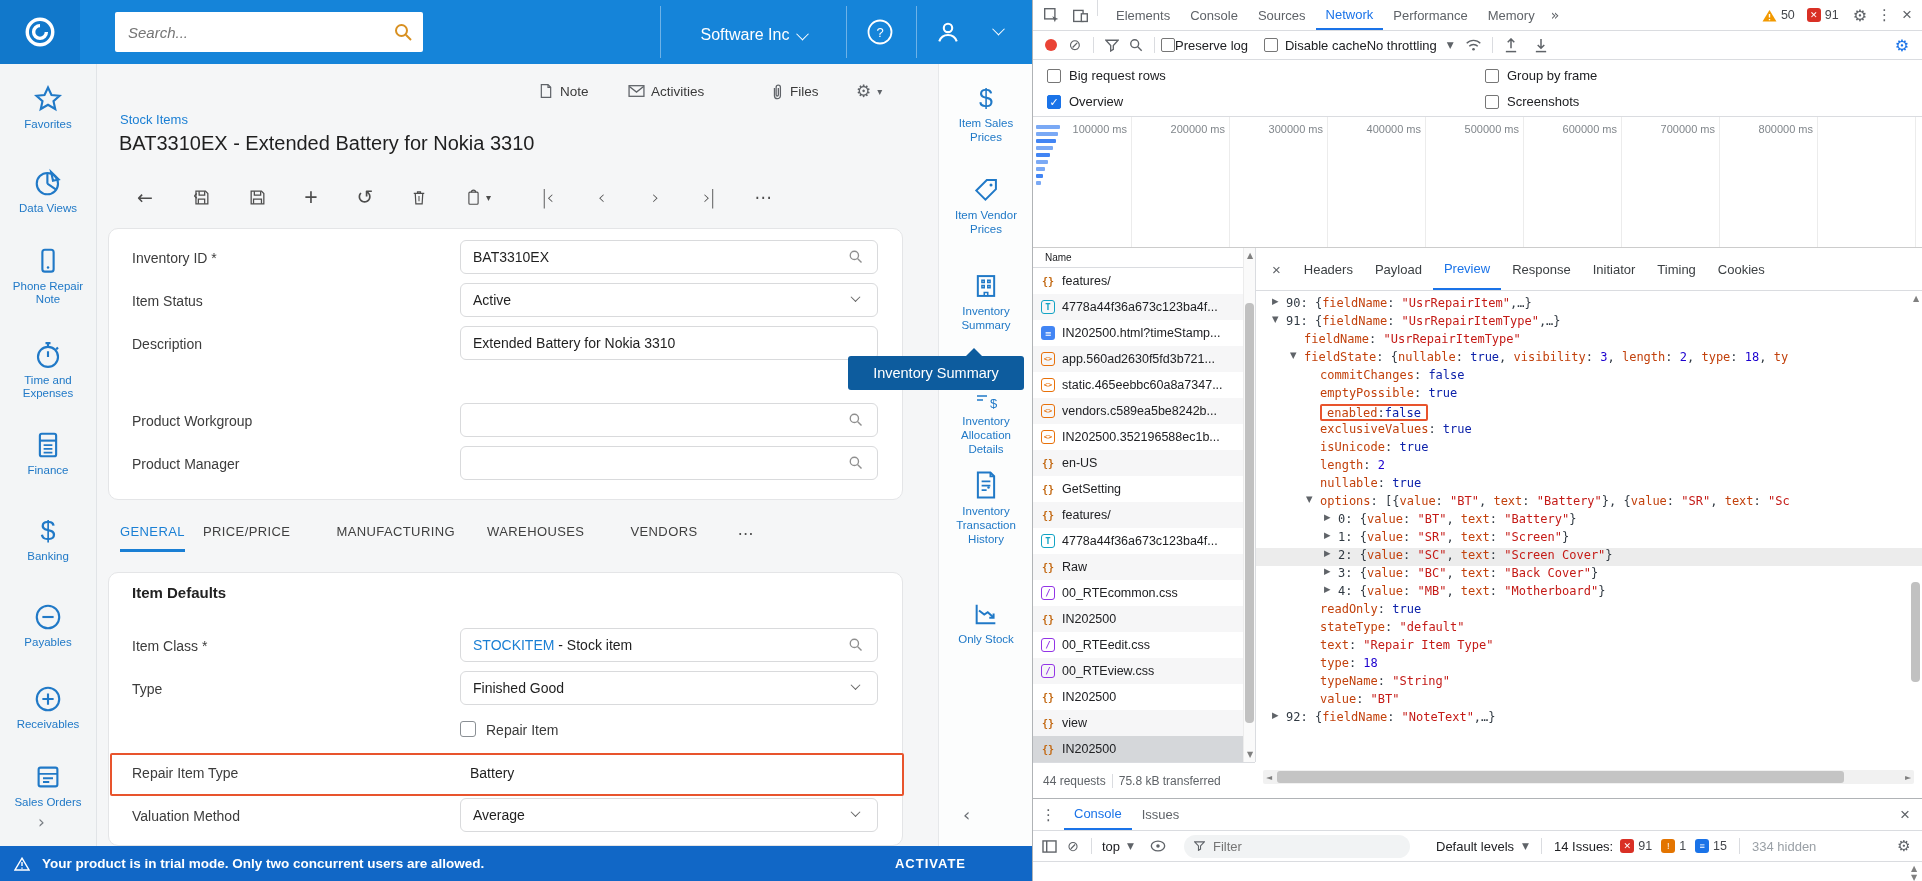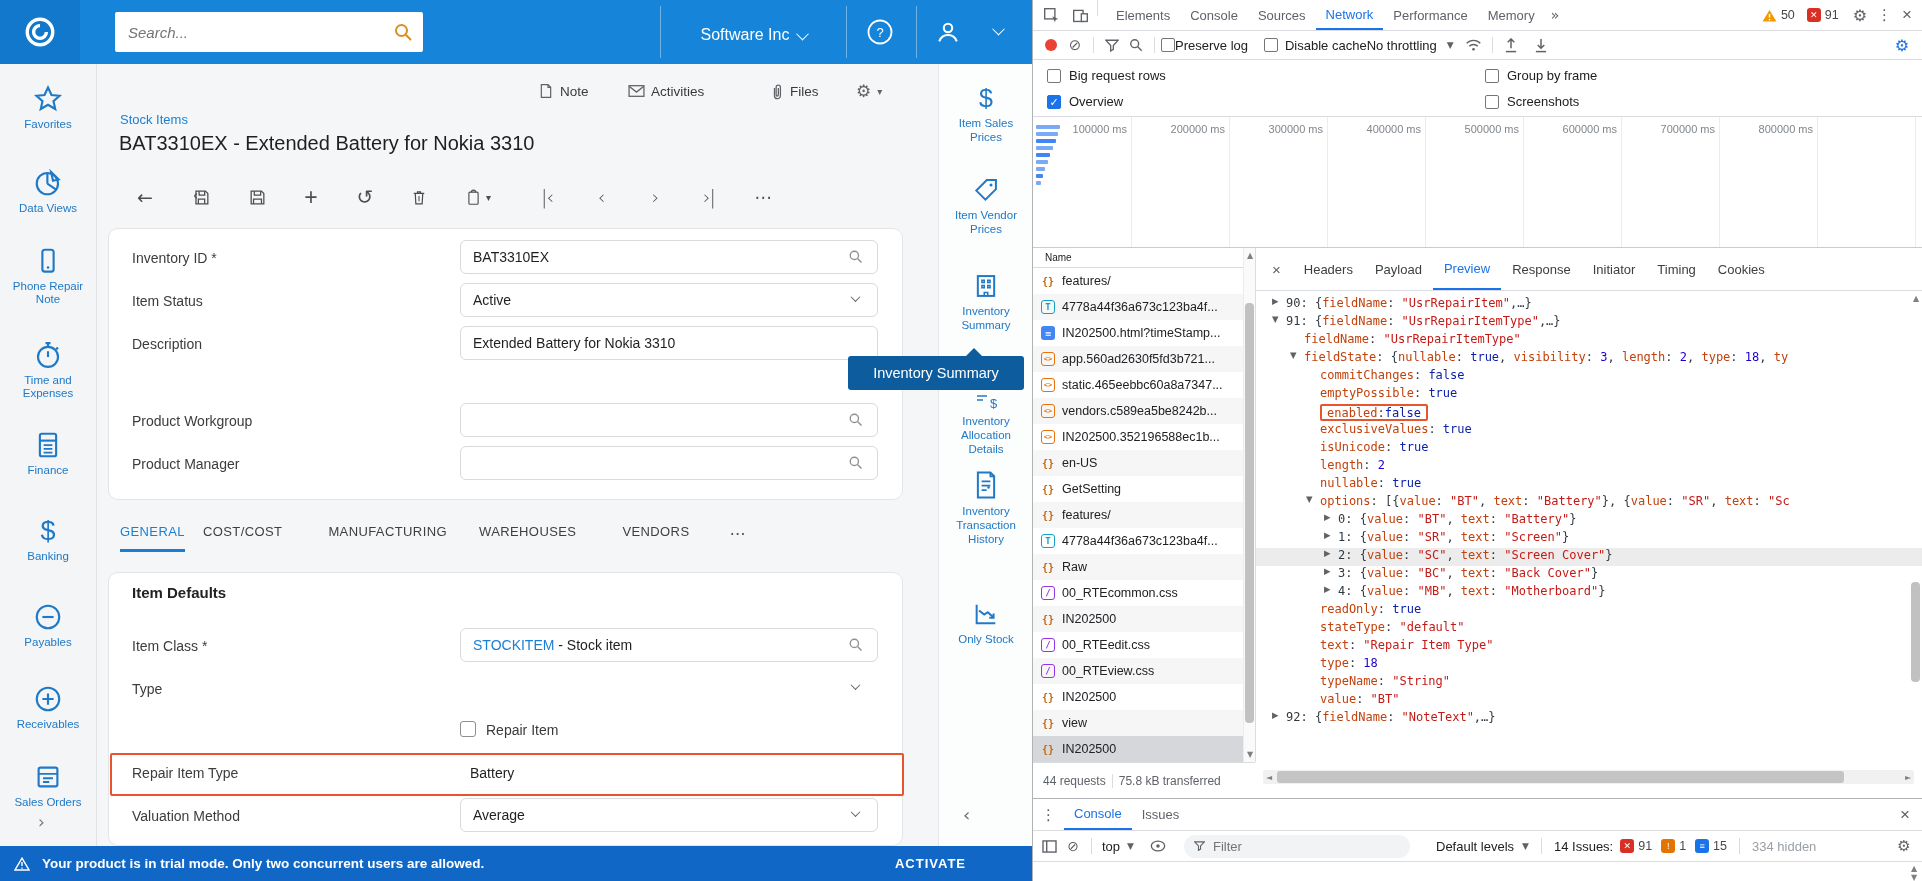--- a/index.html
+++ b/index.html
@@ -327,38 +327,39 @@
 
   <div class="flabel" style="top:456px">Product Manager</div>
   <input class="fld" style="top: 446px;" readonly="" value="">
   <svg class="fmag" style="top:455px" width="15" height="15" viewBox="0 0 20 20">
       <circle cx="8.5" cy="8.5" r="5.5" fill="none" stroke="#8f8f8f" stroke-width="1.8"></circle>
       <path d="M13 13l5 5" stroke="#8f8f8f" stroke-width="1.8"></path>
     </svg>
 
   <div class="tabrow">
     <div class="etab on" style="margin-right:18px">GENERAL</div>
-    <div class="etab" style="margin-right:46px">COST/COST</div>
+    <div class="etab" style="margin-right:46px">PRICE/PRICE</div>
     <div class="etab" style="margin-right:32px">MANUFACTURING</div>
     <div class="etab" style="margin-right:46px">WAREHOUSES</div>
     <div class="etab" style="margin-right:40px">VENDORS</div>
     <div class="etab glyph" style="font-size:16px;color:#4d4d4d">⋯</div>
   </div>
 
   <div class="card" style="top:572px;height:274px"></div>
   <div class="abs" style="left:132px;top:584px;font-size:15px;font-weight:bold;color:#222">Item Defaults</div>
 
   <div class="flabel" style="top:638px">Item Class *</div>
   <div class="fldbox" style="top:628px"><span style="color:#1a7fd4">STOCKITEM</span><span> - Stock item</span></div>
   <svg class="fmag" style="top:637px" width="15" height="15" viewBox="0 0 20 20">
       <circle cx="8.5" cy="8.5" r="5.5" fill="none" stroke="#8f8f8f" stroke-width="1.8"></circle>
       <path d="M13 13l5 5" stroke="#8f8f8f" stroke-width="1.8"></path>
     </svg>
 
   <div class="flabel" style="top:681px">Type</div>
+  <input class="fld" style="top: 671px;" readonly="" value="Finished Good">
   <span class="chev sm fchev" style="top:683px"></span>
 
   <div class="cbx abs" style="left:460px;top:721px"></div>
   <div class="abs" style="left:486px;top:722px;font-size:14px;color:#3a3a3a">Repair Item</div>
 
   <div class="flabel" style="top:765px">Repair Item Type</div>
   <div class="abs" style="left:470px;top:765px;font-size:14px;color:#1f1f1f">Battery</div>
   <div class="redbox-erp"></div>
 
   <div class="flabel" style="top:808px">Valuation Method</div>

